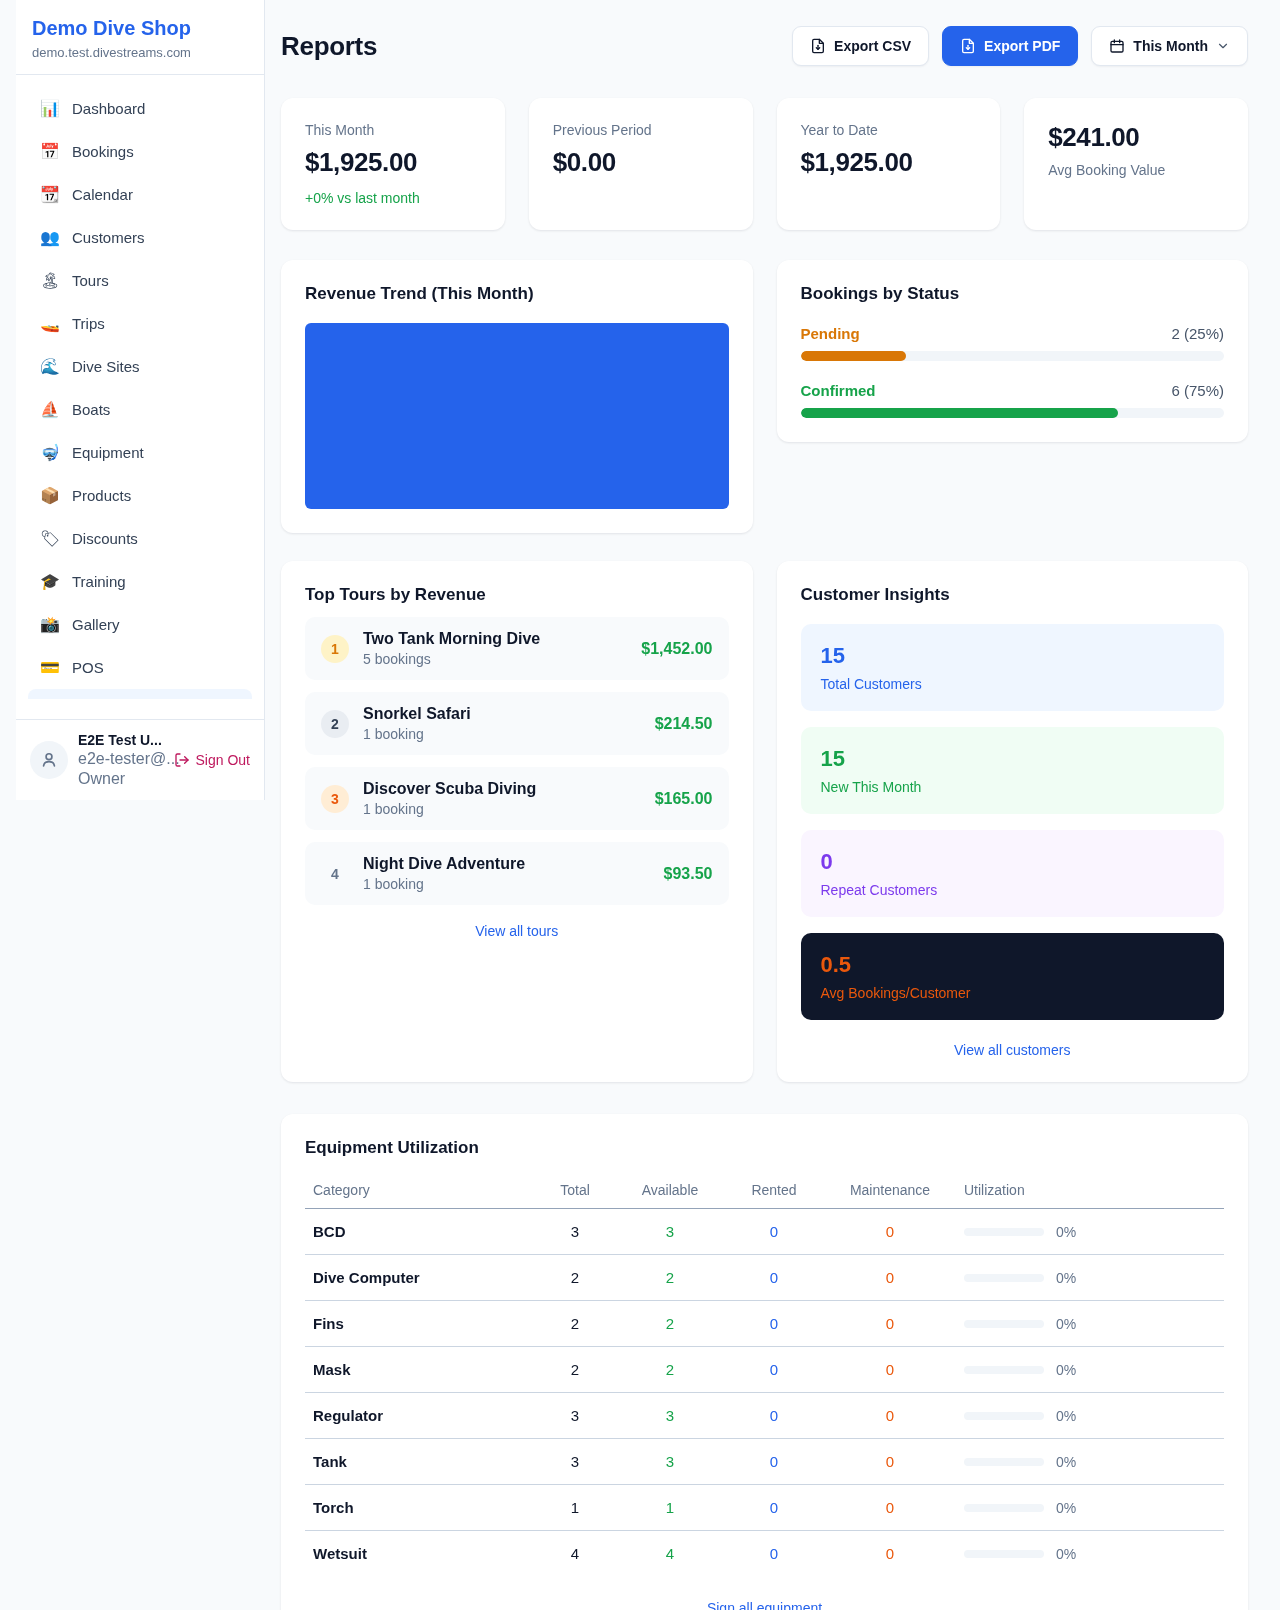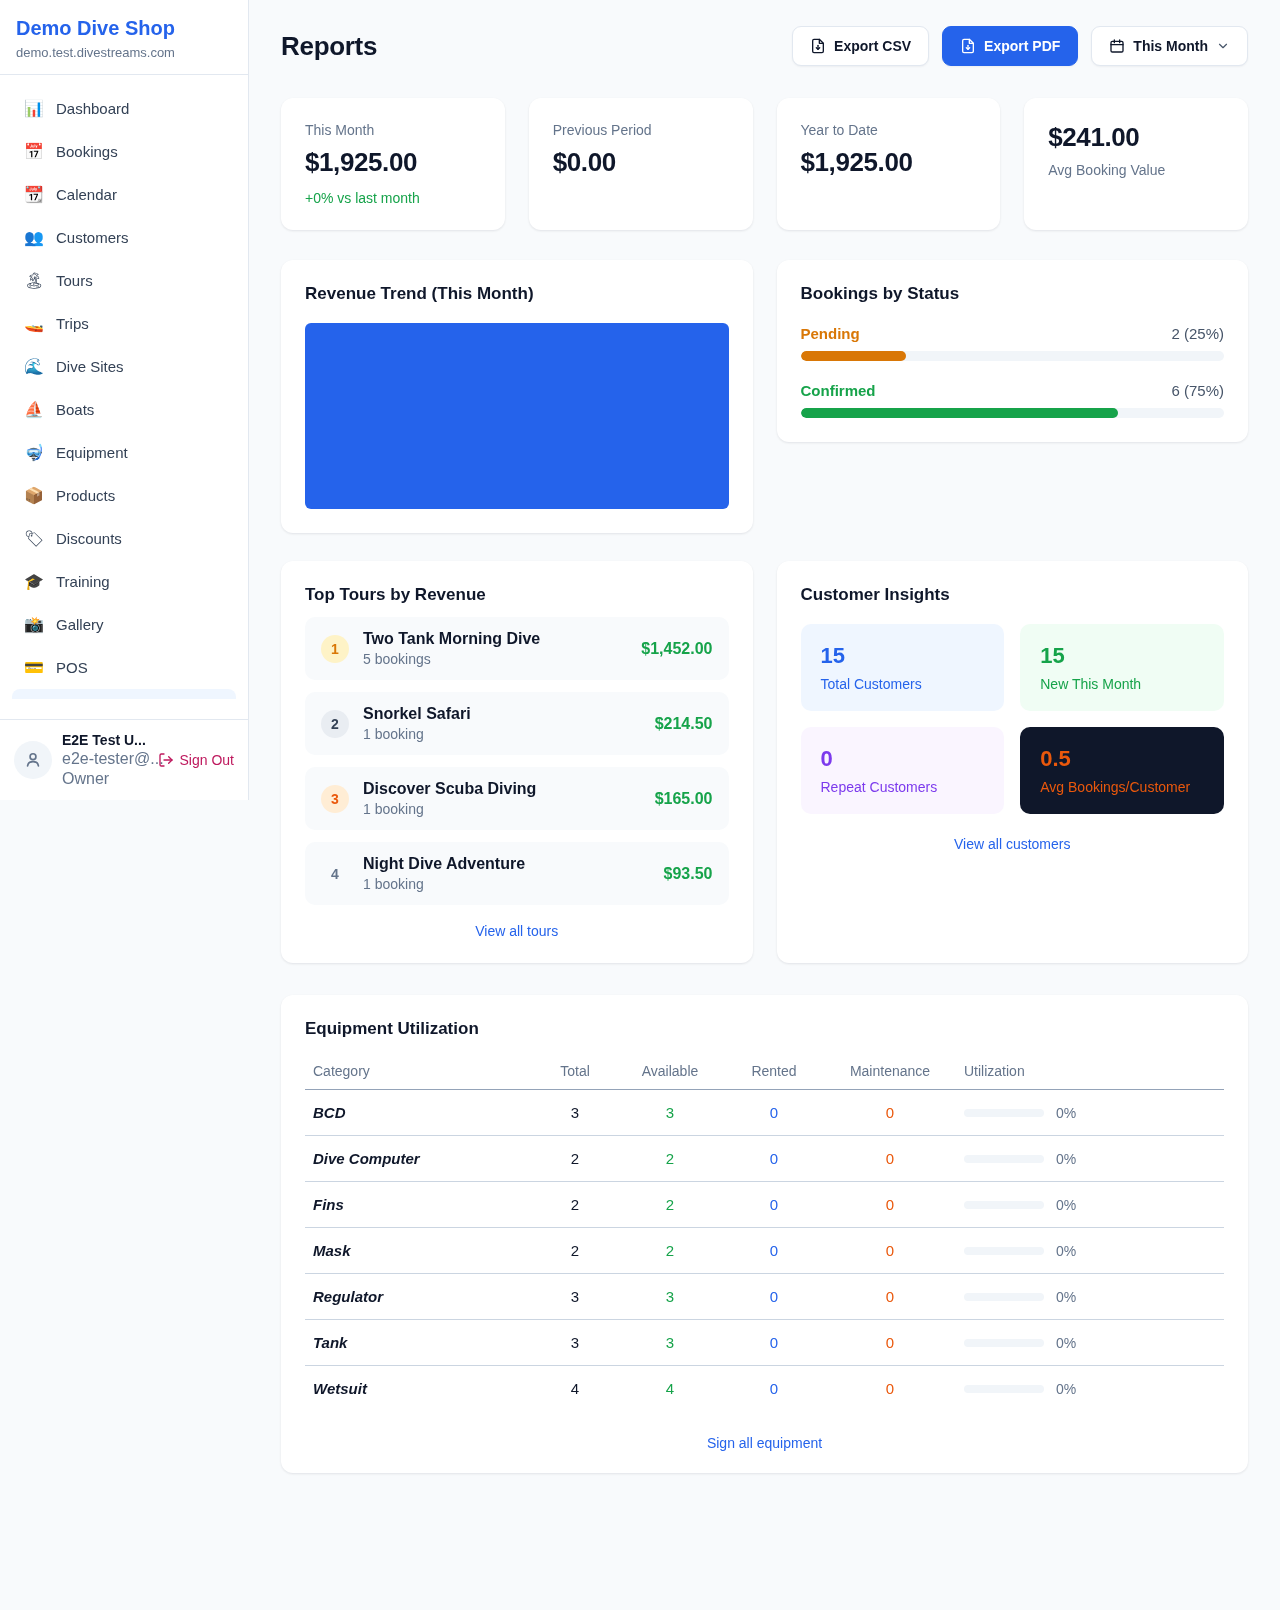--- a/index.html
+++ b/index.html
@@ -4,21 +4,21 @@
 <style>
   * { margin:0; padding:0; box-sizing:border-box; }
   html,body { width:1280px; }
   body {
     height:1610px; position:relative; overflow:hidden;
     background:#f8fafc; color:#0f172a;
     font-family:"Liberation Sans", sans-serif;
   }
   
   .sidebar {
-    position:absolute; left:0; top:0; width:249px; height:800px;
+    position:absolute; left:16px; top:0; width:249px; height:800px;
     background:#ffffff; border-right:1px solid #e2e8f0;
   }
   .brand { padding:17px 16px 14px; border-bottom:1px solid #e2e8f0; }
   .brand-name { color:#2563eb; font-size:20px; font-weight:bold; }
   .brand-domain { color:#64748b; font-size:13px; margin-top:5px; }
   .nav { padding:12px 12px 0; }
   .nav-item {
     display:flex; align-items:center; gap:12px;
     padding:10px 12px; border-radius:8px; cursor:pointer;
     color:#334155; font-size:15px; height:43px;
@@ -84,37 +84,37 @@
   .rank-1 { background:#fef3c7; color:#d97706; }
   .rank-2 { background:#e9edf2; color:#334155; }
   .rank-3 { background:#ffedd5; color:#ea580c; }
   .rank-4 { background:transparent; color:#64748b; }
   .tour-name { font-size:16px; font-weight:bold; color:#0f172a; }
   .tour-sub { font-size:14px; color:#64748b; margin-top:3px; }
   .tour-price { margin-left:auto; font-size:16px; font-weight:bold; color:#16a34a; }
   .link { display:block; text-align:center; color:#2563eb; font-size:14px;
     margin-top:18px; cursor:pointer; text-decoration:none; }
   
-  .insights-grid { display:grid; grid-template-columns:1fr 1fr; gap:16px; margin-top:19px; }
+  .insights-grid { display:grid; grid-template-columns:1fr; gap:16px; margin-top:19px; }
   .tile { border-radius:10px; padding:19px 20px; }
   .tile-num { font-size:22px; font-weight:bold; }
   .tile-label { font-size:14px; margin-top:7px; }
   .tile-blue   { background:#eff6ff; } .tile-blue .tile-num, .tile-blue .tile-label { color:#2563eb; }
   .tile-green  { background:#f0fdf4; } .tile-green .tile-num, .tile-green .tile-label { color:#16a34a; }
   .tile-purple { background:#faf5ff; } .tile-purple .tile-num, .tile-purple .tile-label { color:#7c3aed; }
   .tile-orange { background:#0f172a; } .tile-orange .tile-num, .tile-orange .tile-label { color:#ea580c; }
   
   .equip-card { margin-top:32px; padding-bottom:14px; }
   table { width:100%; border-collapse:collapse; margin-top:14px; }
   th { font-size:14px; font-weight:normal; color:#64748b; text-align:center;
     padding:10px 8px; border-bottom:1px solid #94a3b8; }
   th.cat, th.util { text-align:left; }
   td { padding:14px 8px; font-size:15px; text-align:center; border-bottom:1px solid #cbd5e1; }
   tr:last-child td { border-bottom:none; }
-  td.cat { text-align:left; font-weight:bold; color:#0f172a;font-style:italic; }
+  td.cat { text-align:left; font-weight:bold; color:#0f172a; }
   td.avail { color:#16a34a; } td.rent { color:#2563eb; } td.maint { color:#ea580c; }
   td.util { text-align:left; }
   .util-wrap { display:flex; align-items:center; gap:12px; }
   .util-track { width:80px; height:8px; border-radius:4px; background:#f1f5f9; }
   .util-pct { font-size:14px; color:#64748b; }
 </style>
 </head>
 <body>
 
 <aside class="sidebar">
@@ -434,20 +434,33 @@
           <td class="rent">0</td>
           <td class="maint">0</td>
           <td class="util">
               <div class="util-wrap">
                 <span class="util-track"></span>
                 <span class="util-pct">0%</span>
               </div>
             </td>
         </tr>
         <tr>
+          <td class="cat">Torch</td>
+          <td>1</td>
+          <td class="avail">1</td>
+          <td class="rent">0</td>
+          <td class="maint">0</td>
+          <td class="util">
+              <div class="util-wrap">
+                <span class="util-track"></span>
+                <span class="util-pct">0%</span>
+              </div>
+            </td>
+        </tr>
+        <tr>
           <td class="cat">Wetsuit</td>
           <td>4</td>
           <td class="avail">4</td>
           <td class="rent">0</td>
           <td class="maint">0</td>
           <td class="util">
               <div class="util-wrap">
                 <span class="util-track"></span>
                 <span class="util-pct">0%</span>
               </div>

